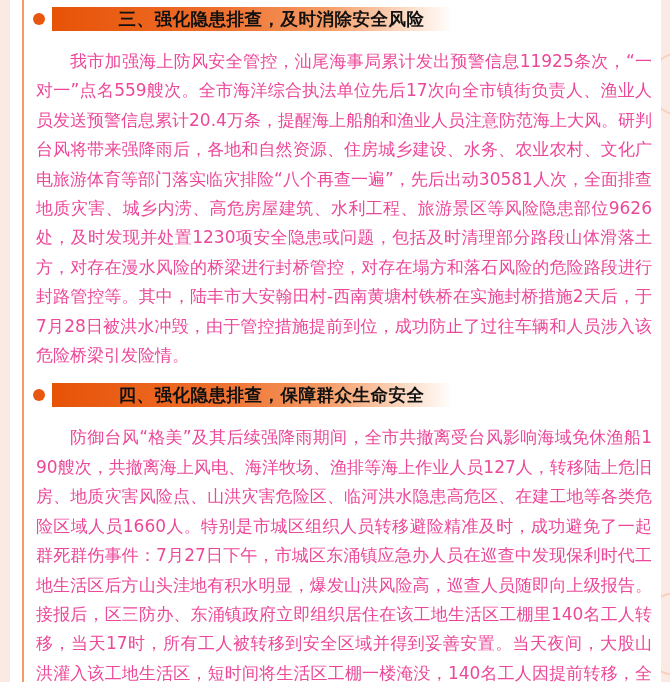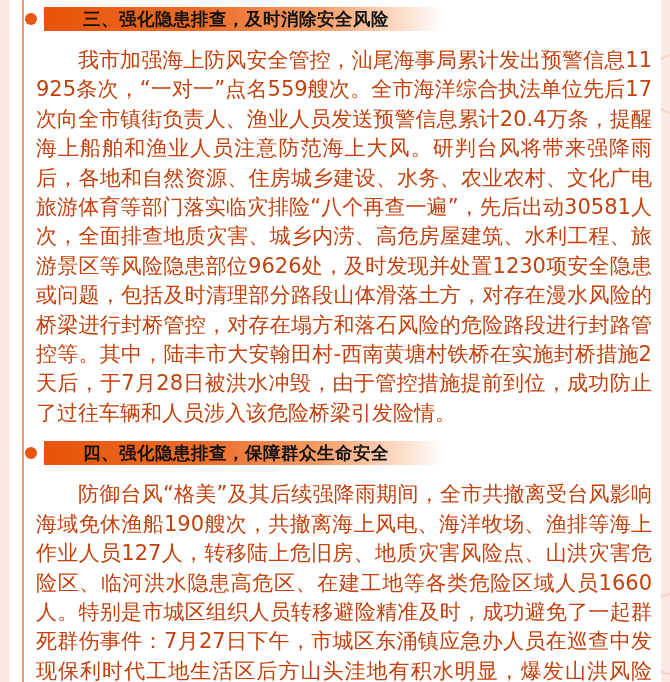--- a/index.html
+++ b/index.html
@@ -10,37 +10,37 @@
   }
   .strip{position:absolute;top:0;bottom:0;width:10px;background:#fbeae4;overflow:hidden;}
   .strip-left{left:0;}
   .strip-right{right:0;width:9px;}
   .deco-circle{position:absolute;border-radius:50%;border:2px solid rgba(243,150,110,0.30);background:transparent;}
   .deco-circle.c1{width:60px;height:60px;right:-42px;top:52px;}
   .deco-circle.c2{width:80px;height:80px;right:-50px;top:592px;}
   .timeline-line{position:absolute;left:22px;top:0;bottom:0;width:2px;background:#f79a63;}
   .content{position:absolute;left:36px;top:0;width:616px;}
   section{margin:0;padding:0;}
-  .heading-row{position:relative;margin:8px;}
+  .heading-row{position:relative;margin:16px;text-align:center;}
   .sec-1 .heading-row{margin-top:7px;}
   .sec-2 .heading-row{margin-top:13px;}
   .dot{
     position:absolute;left:-19px;top:6px;width:12px;height:12px;border-radius:50%;
     background:#e9560f;z-index:2;
   }
   .heading-bar{
     margin:0;width:400px;height:24px;line-height:24px;
     padding-left:39px;box-sizing:border-box;
     font-size:17.5px;font-weight:bold;color:#111111;
     letter-spacing:0.5px;white-space:nowrap;
     background:linear-gradient(90deg,#e75307 0%,#ee6d2a 40%,#f59a63 68%,#fbd9c2 88%,rgba(255,255,255,0) 100%);
   }
   .body-para{
     margin:15px 0 0 0;
-    font-size:21px;line-height:29.4px;color:#c2410c;
+    font-size:17px;line-height:29.4px;color:#ec4899;
     text-align:justify;text-justify:inter-character;
     text-indent:2em;
     word-break:break-all;
   }
 </style>
 </head>
 <body>
 
 <div class="strip strip-left"></div>
 <div class="strip strip-right">

